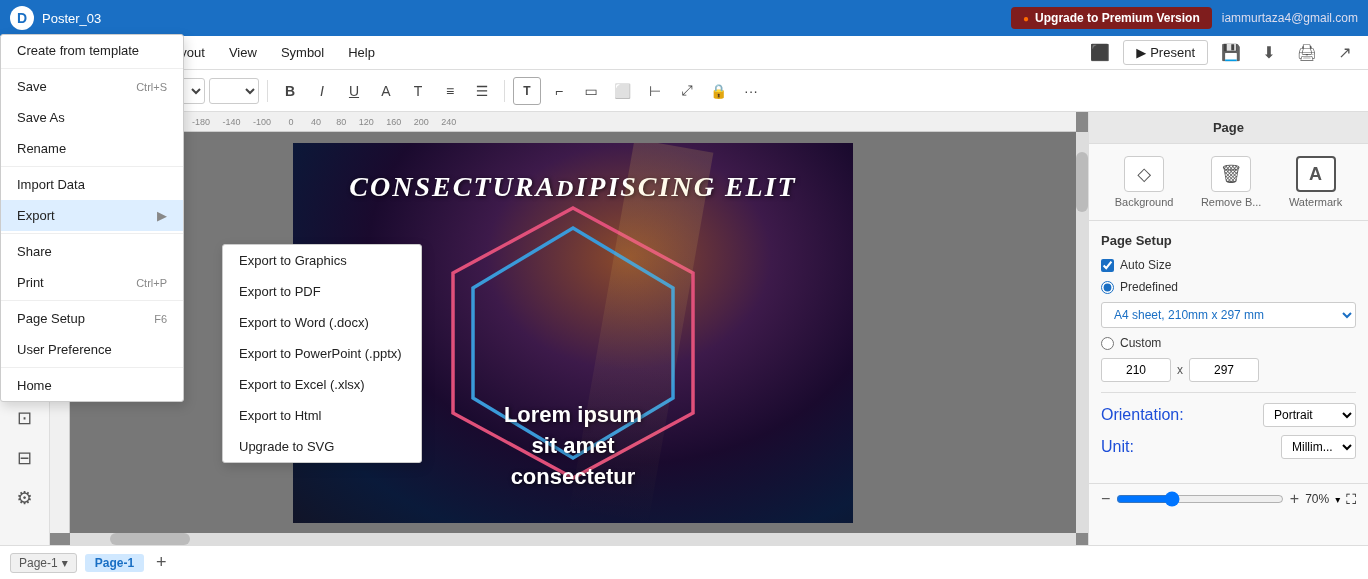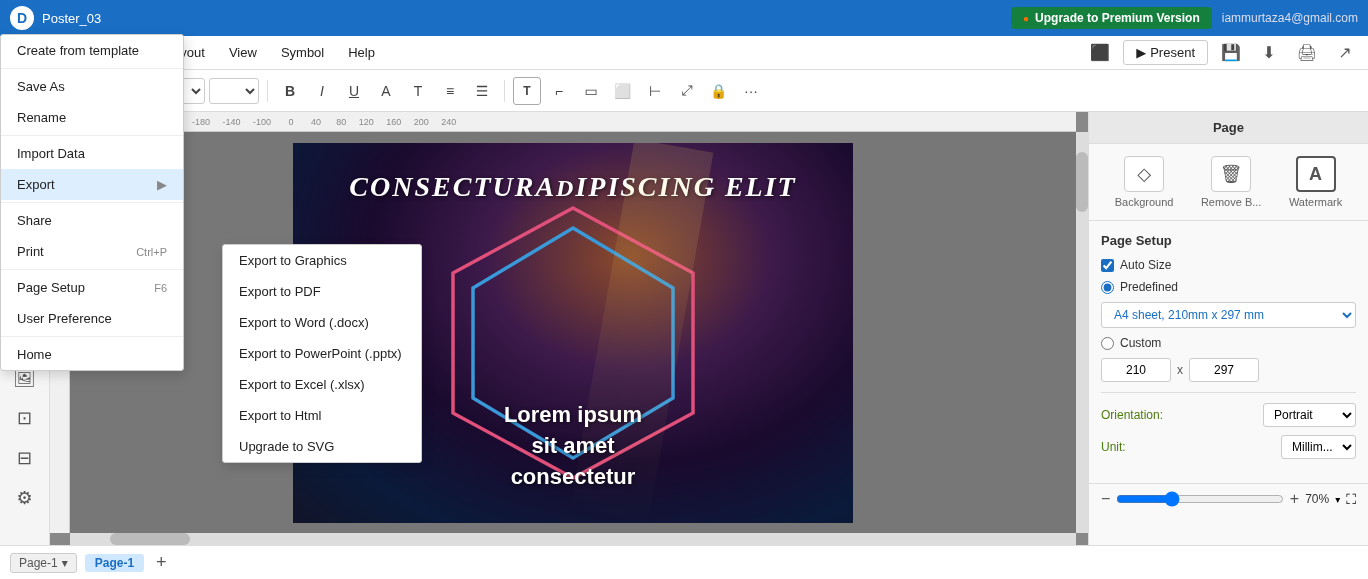--- a/index.html
+++ b/index.html
@@ -19,21 +19,21 @@
     #app-logo {
       width: 24px; height: 24px;
       background: white;
       border-radius: 50%;
       display: flex; align-items: center; justify-content: center;
       color: #1a6fc4; font-weight: bold; font-size: 14px;
     }
     #title-text { font-size: 13px; font-weight: 500; }
     #title-bar-right { display: flex; align-items: center; gap: 10px; }
     #upgrade-btn {
-      background: #15803d;
+      background: #7f1d1d;
       color: white;
       border: none;
       border-radius: 4px;
       padding: 4px 12px;
       font-size: 12px;
       font-weight: 600;
       cursor: pointer;
       display: flex; align-items: center; gap: 6px;
     }
     #upgrade-btn::before { content: '●'; color: #ff6b00; font-size: 10px; }
@@ -212,21 +212,21 @@
       padding: 4px 8px; font-size: 12px; background: white;
       color: #1a6fc4; margin-bottom: 8px;
     }
     .dims-row { display: flex; align-items: center; gap: 6px; margin-bottom: 8px; }
     .dim-input {
       width: 70px; border: 1px solid #ccc; border-radius: 3px;
       padding: 4px 6px; font-size: 12px; text-align: center;
     }
     .dim-x { font-size: 12px; color: #555; }
     .orientation-row { display: flex; align-items: center; justify-content: space-between; margin-bottom: 8px; }
-    .orientation-label { font-size: 12px; color: #4d7c0f; }
+    .orientation-label { font-size: 16px; color: #1d4ed8; }
     .orientation-select {
       border: 1px solid #ccc; border-radius: 3px;
       padding: 3px 6px; font-size: 12px; background: white;
     }
     .unit-row { display: flex; align-items: center; justify-content: space-between; margin-bottom: 8px; }
     .panel-divider { height: 1px; background: #ddd; margin: 10px 0; }
 
     
     #file-menu-dropdown {
       position: absolute;
@@ -493,20 +493,24 @@
   <div class="page-name-active" style="background:#d0e8ff; border-radius:3px; padding:2px 10px; font-weight:600; color:#1a6fc4; cursor:pointer;">Page-1</div>
   <span id="add-page-btn" style="font-size:18px; color:#555; cursor:pointer;">+</span>
 </div>
 
 <div id="file-menu-dropdown">
   <div class="dropdown-item">
     <span>Create from template</span>
   </div>
   <div class="dropdown-separator"></div>
   <div class="dropdown-item">
+    <span>Save</span>
+    <span class="shortcut">Ctrl+S</span>
+  </div>
+  <div class="dropdown-item">
     <span>Save As</span>
   </div>
   <div class="dropdown-item">
     <span>Rename</span>
   </div>
   <div class="dropdown-separator"></div>
   <div class="dropdown-item">
     <span>Import Data</span>
   </div>
   <div class="dropdown-item active">

